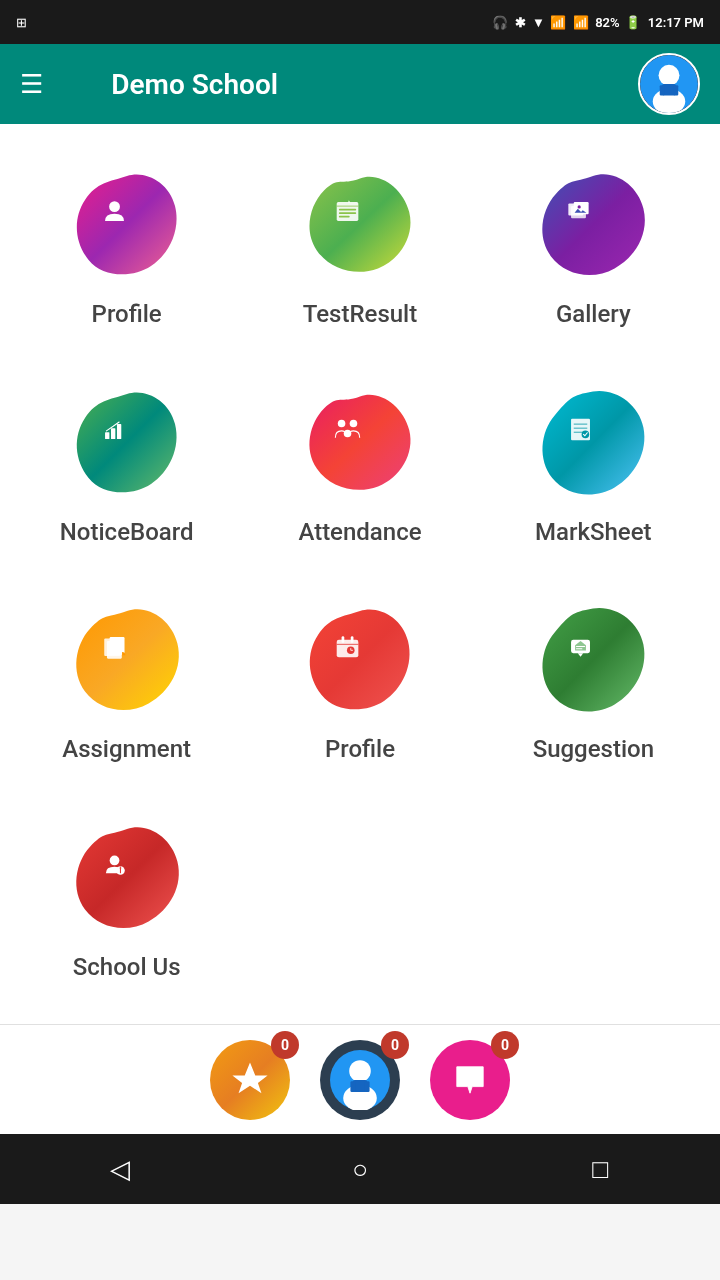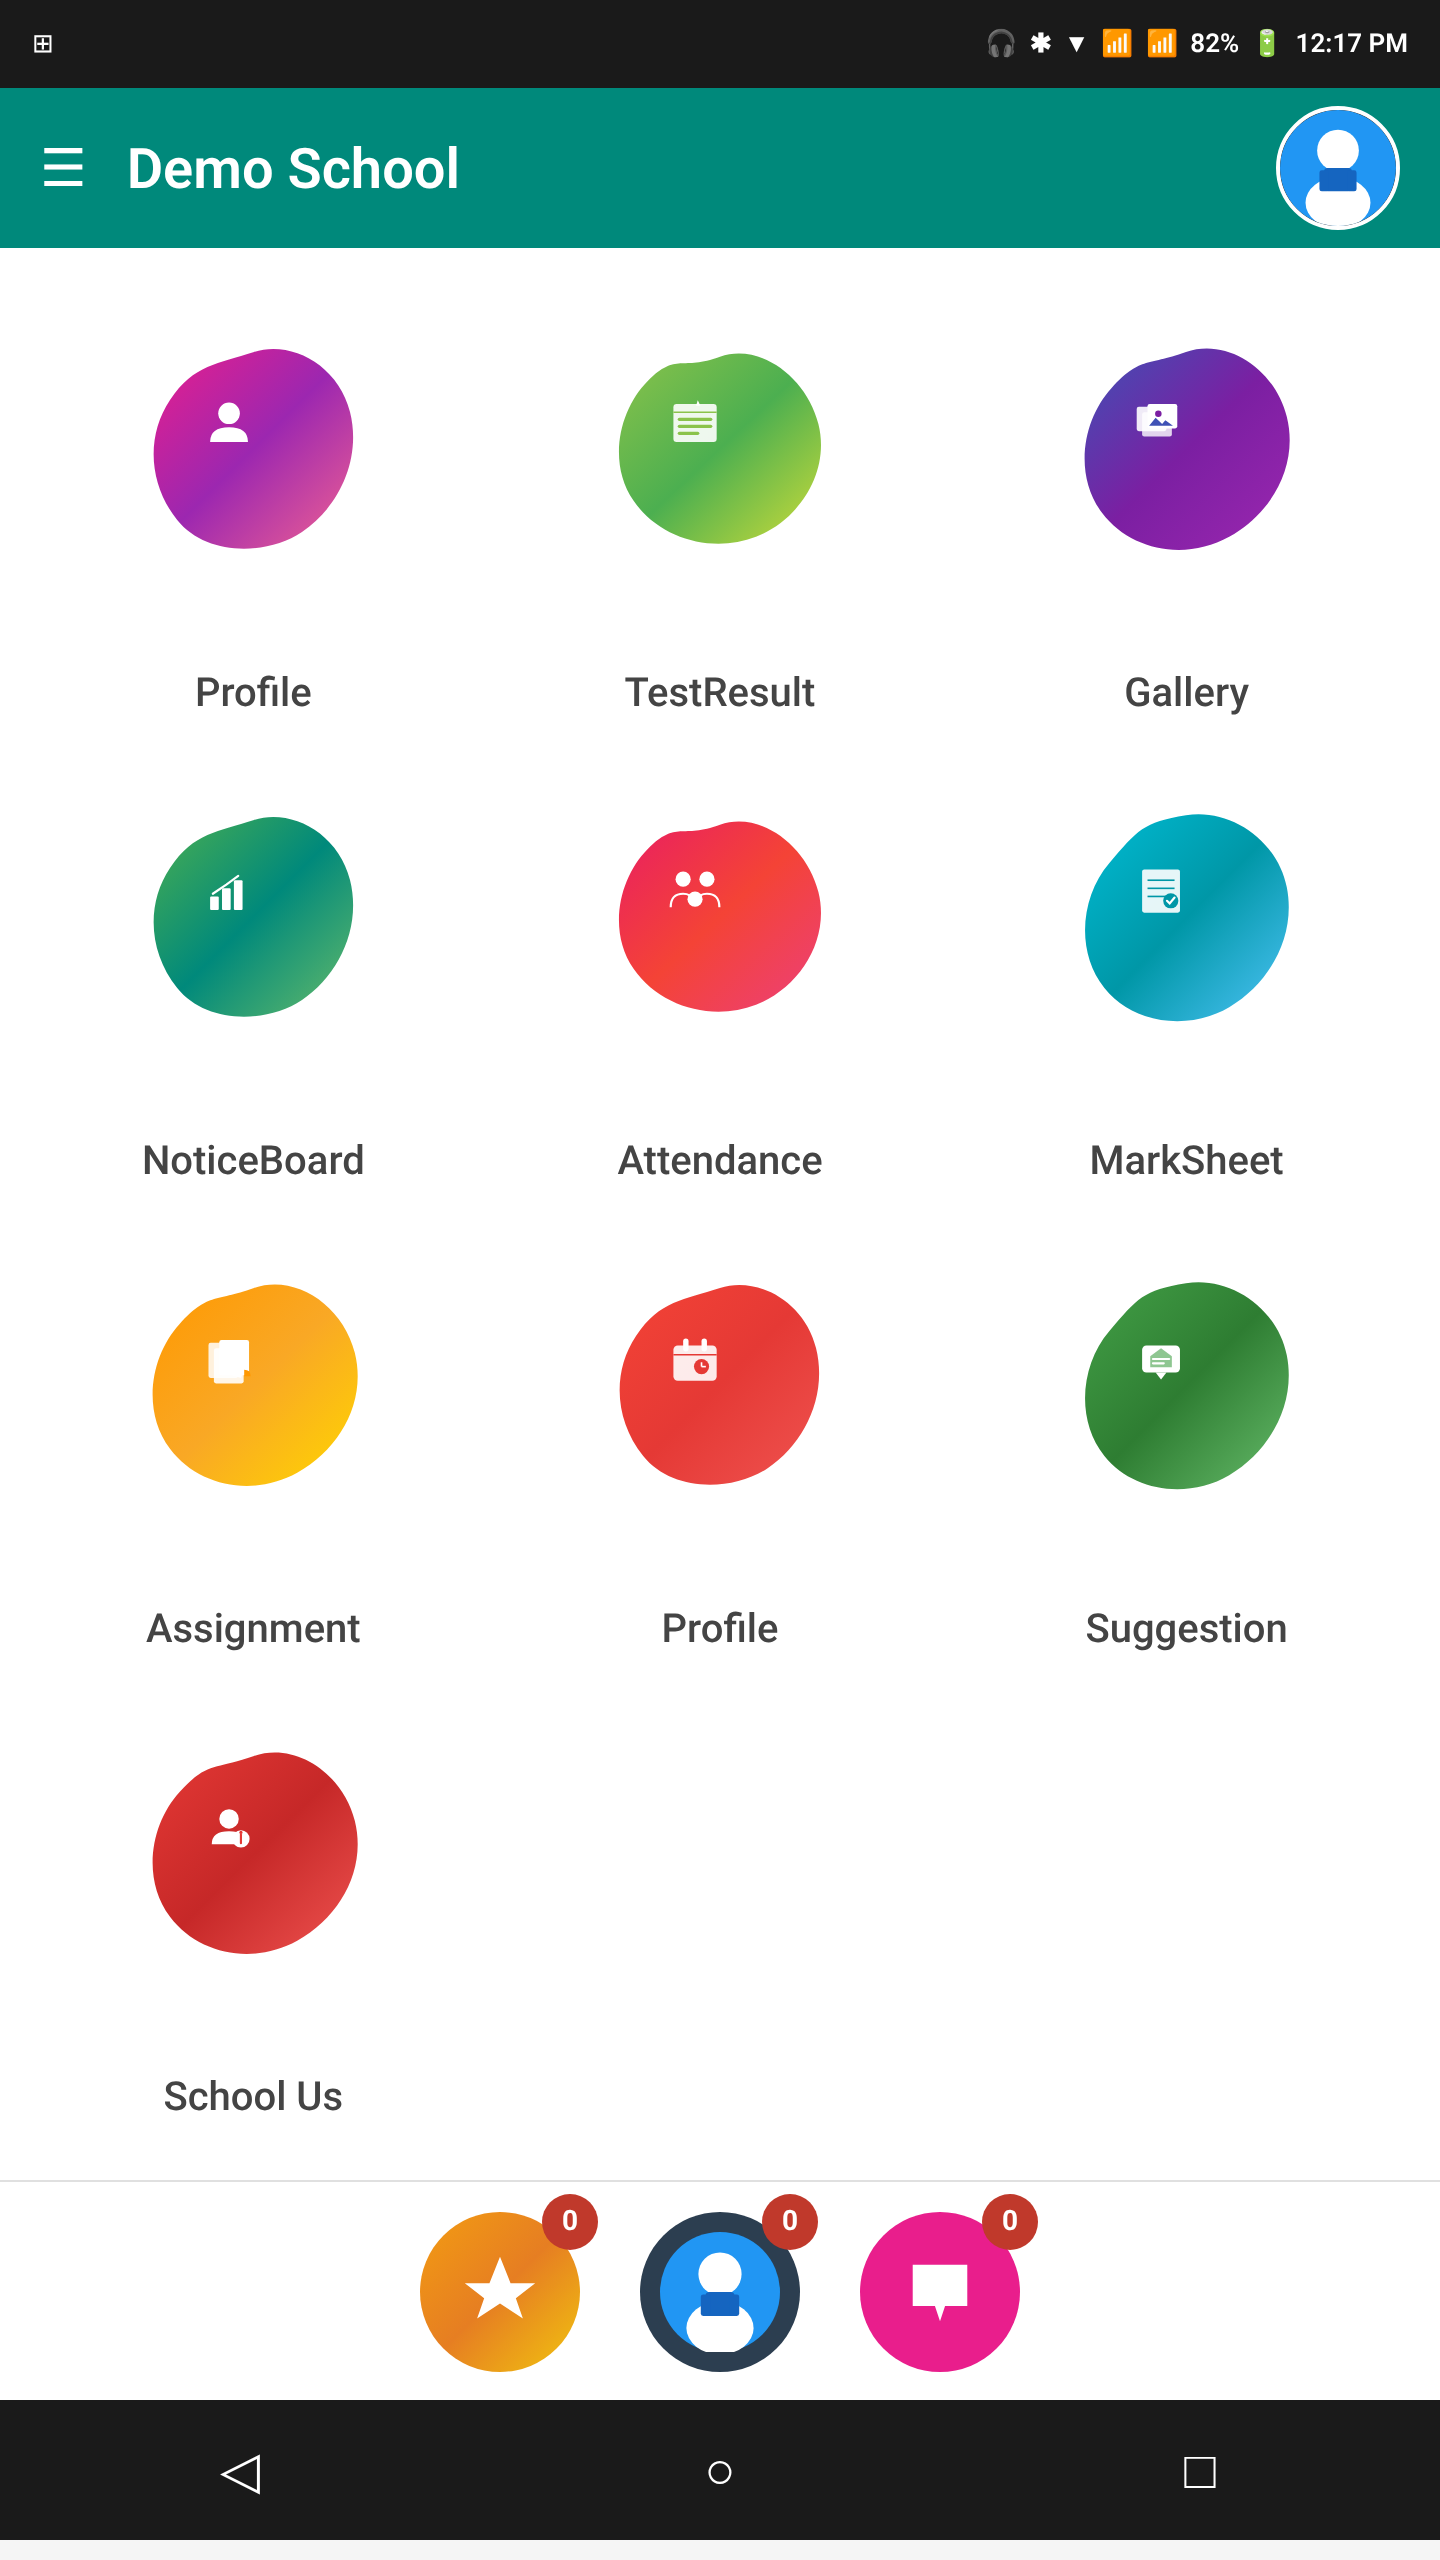--- a/index.html
+++ b/index.html
@@ -30,21 +30,21 @@
     .header {
       background: #00897B;
       height: 80px;
       display: flex;
       align-items: center;
       padding: 0 20px;
       justify-content: space-between;
     }
     .header-left { display: flex; align-items: center; gap: 20px; }
     .hamburger { color: white; font-size: 26px; cursor: pointer; }
-    .header-title { color: white; font-size: 28px; font-weight: 600; }
+    .header-title { color: white; font-size: 28px; font-weight: 600; margin-left: 48px; }
     .avatar-container {
       width: 62px;
       height: 62px;
       border-radius: 50%;
       background: #333;
       overflow: hidden;
       border: 2px solid #fff;
       display: flex;
       align-items: center;
       justify-content: center;
@@ -95,25 +95,24 @@
       align-items: center;
       justify-content: center;
     }
     .icon-inner svg {
       width: 52px;
       height: 52px;
       fill: white;
     }
 
     .item-label {
-      font-size: 20px;
+      font-size: 24px;
       color: #444;
       font-weight: 500;
       text-align: center;
-      margin-top: 34px;
     }
 
     
     .bottom-bar {
       background: #ffffff;
       height: 110px;
       display: flex;
       align-items: center;
       justify-content: center;
       gap: 20px;

